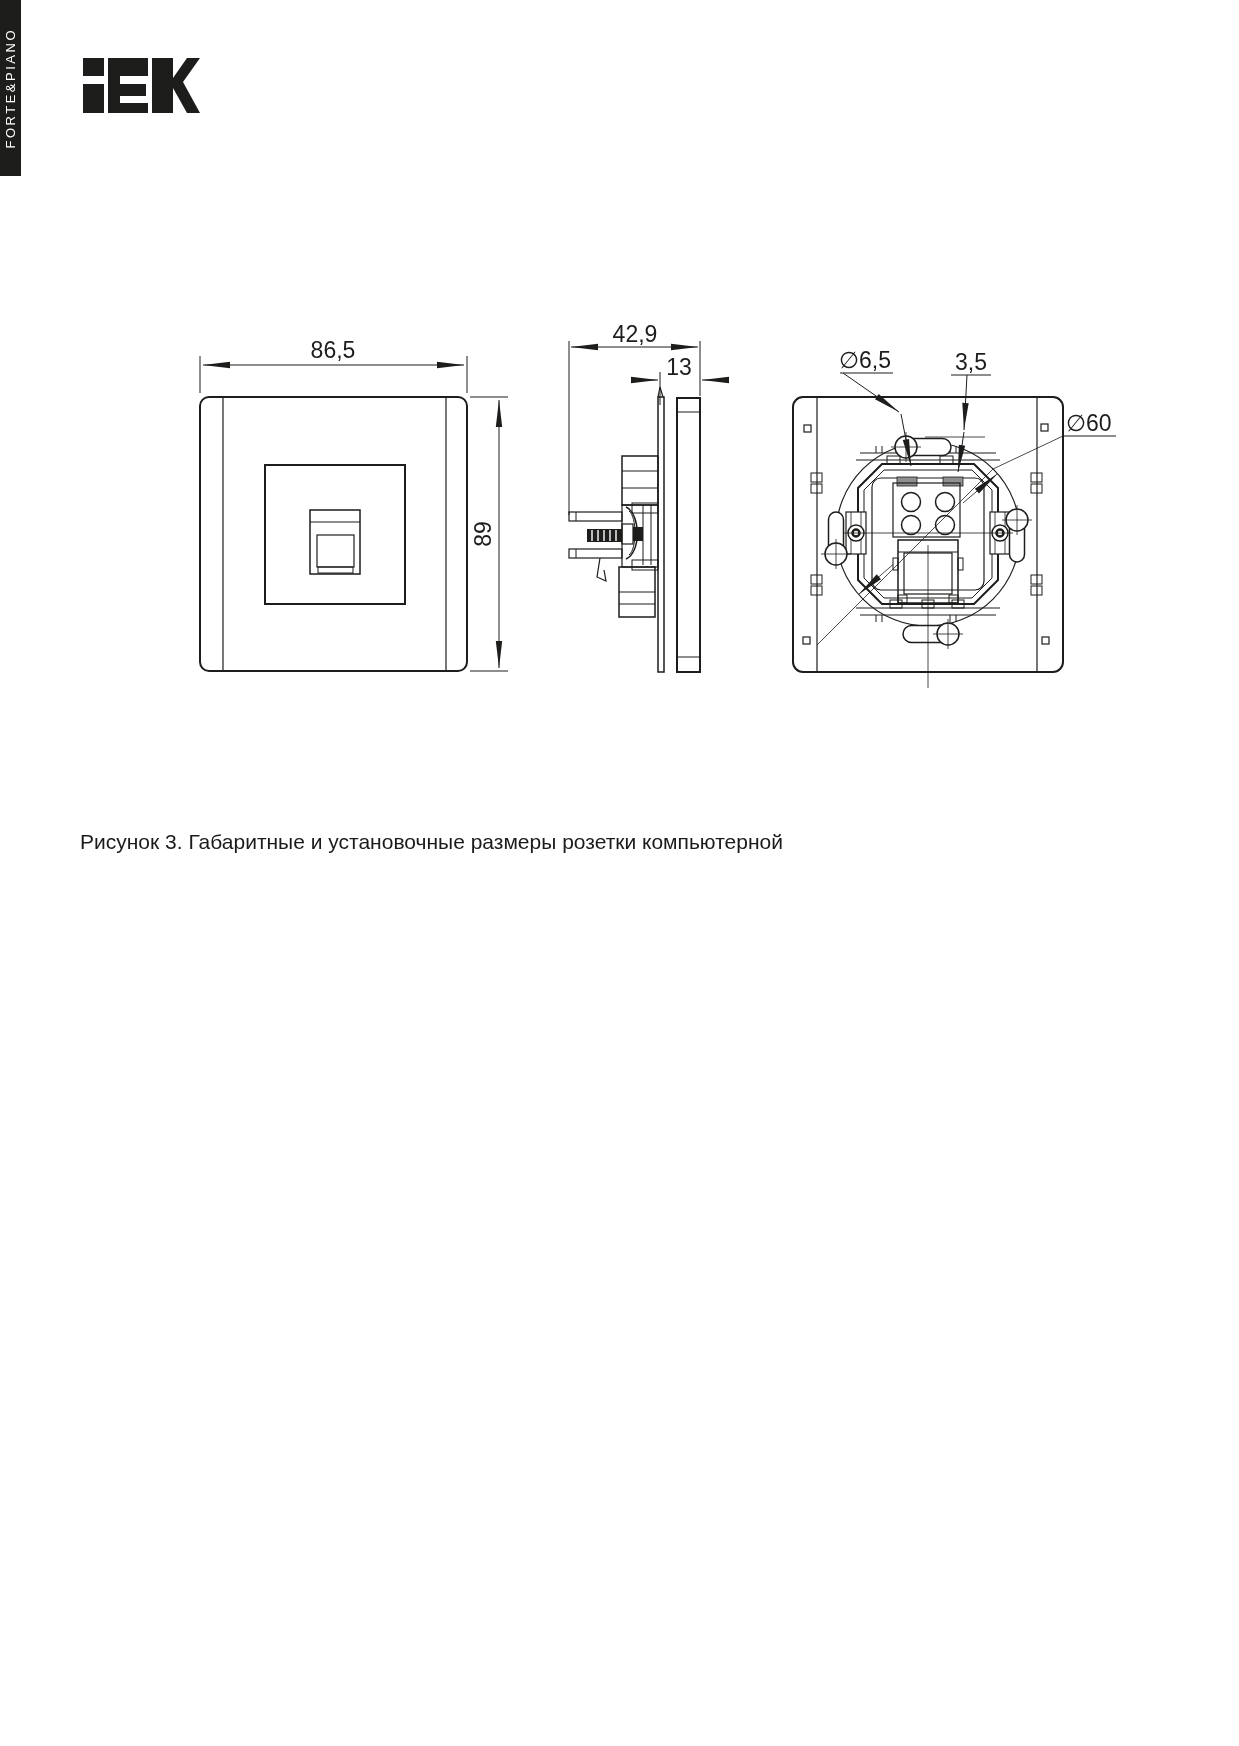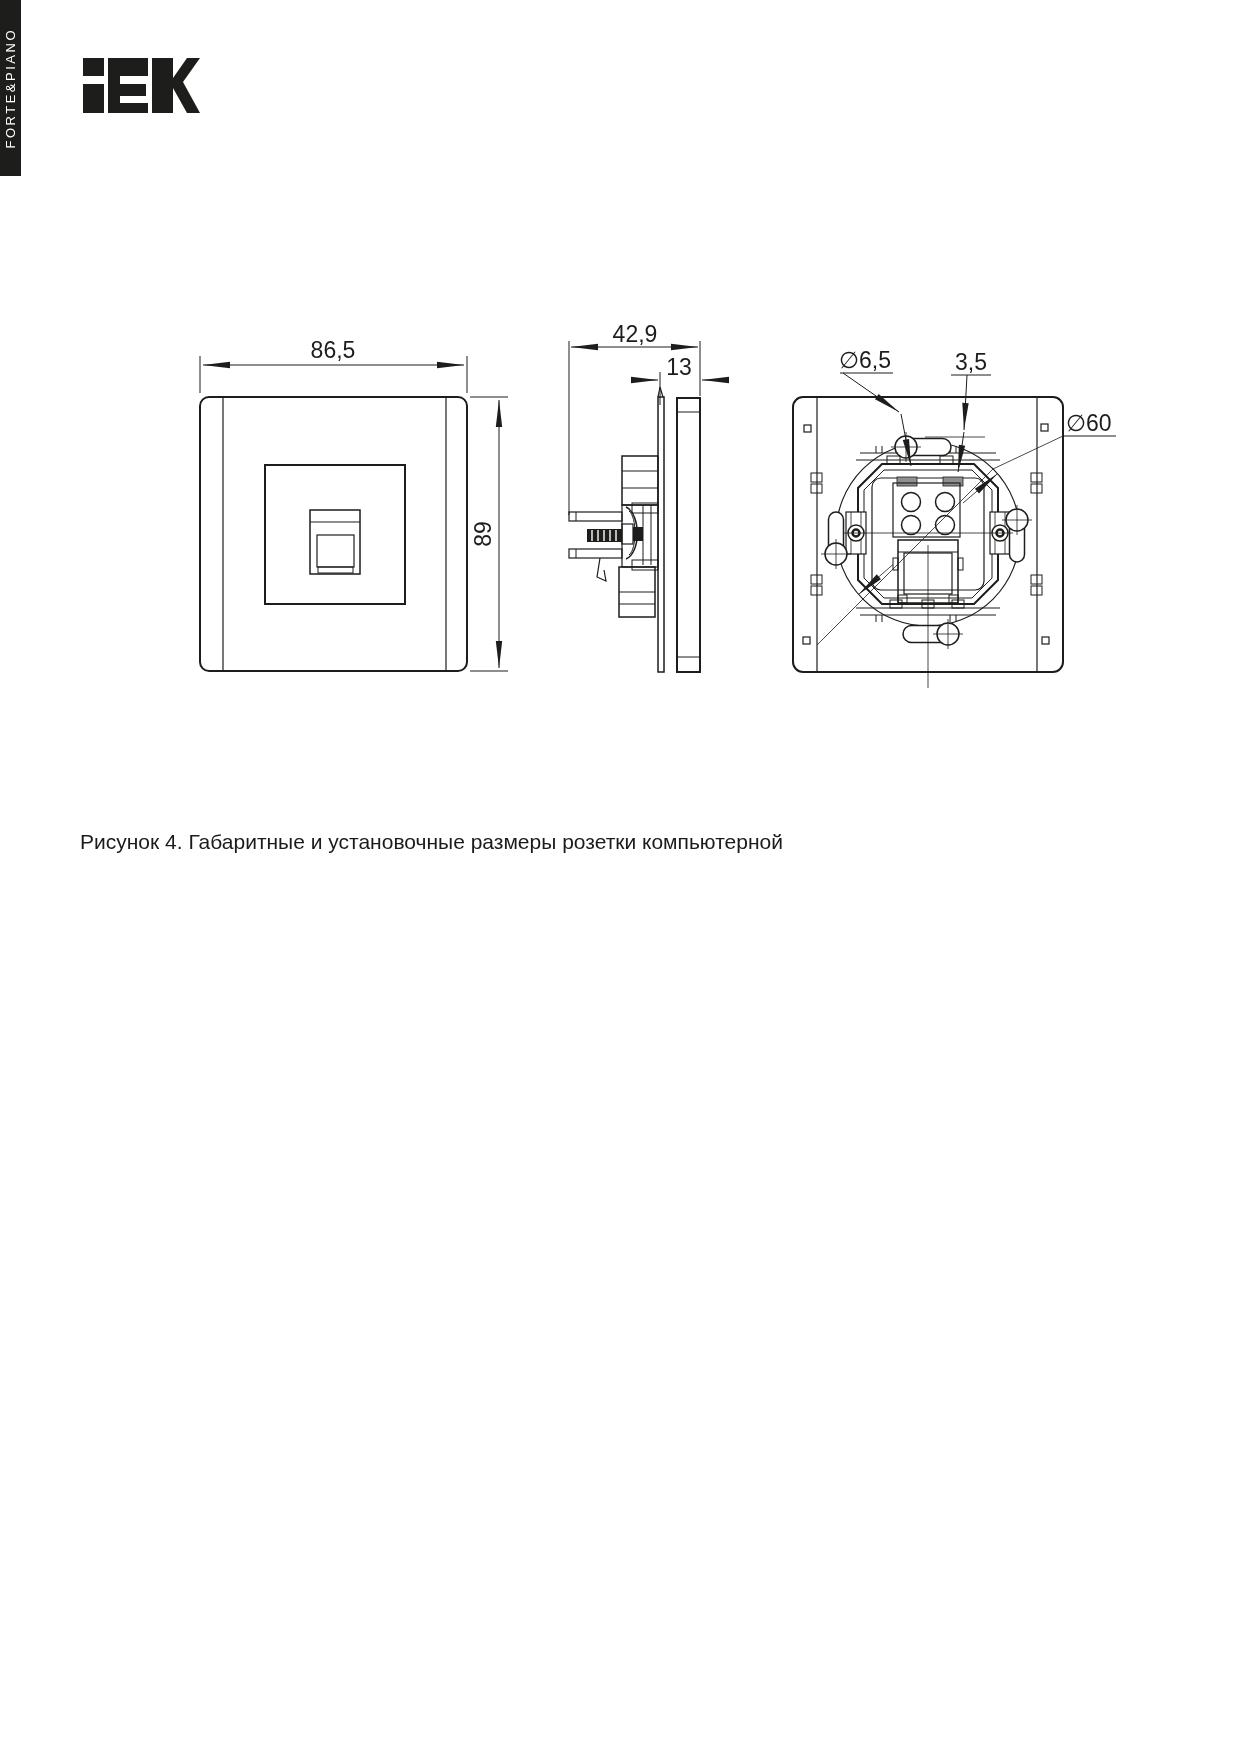--- a/index.html
+++ b/index.html
@@ -266,13 +266,13 @@
 
     <g>
       <line x1="951" y1="375" x2="991" y2="375" class="ln w1"></line>
       <line x1="967" y1="375" x2="964" y2="430" class="ln w1" marker-end="url(#arw)"></line>
       <line x1="964" y1="432" x2="958" y2="472" class="ln w1" marker-end="url(#arw)"></line>
       <text x="971" y="370" text-anchor="middle" class="dtxt">3,5</text>
     </g>
   </g>
 </svg>
 
-<div class="caption">Рисунок 4. Габаритные и установочные размеры розетки компьютерной</div>
+<div class="caption">Рисунок 3. Габаритные и установочные размеры розетки компьютерной</div>
 
 </body></html>

